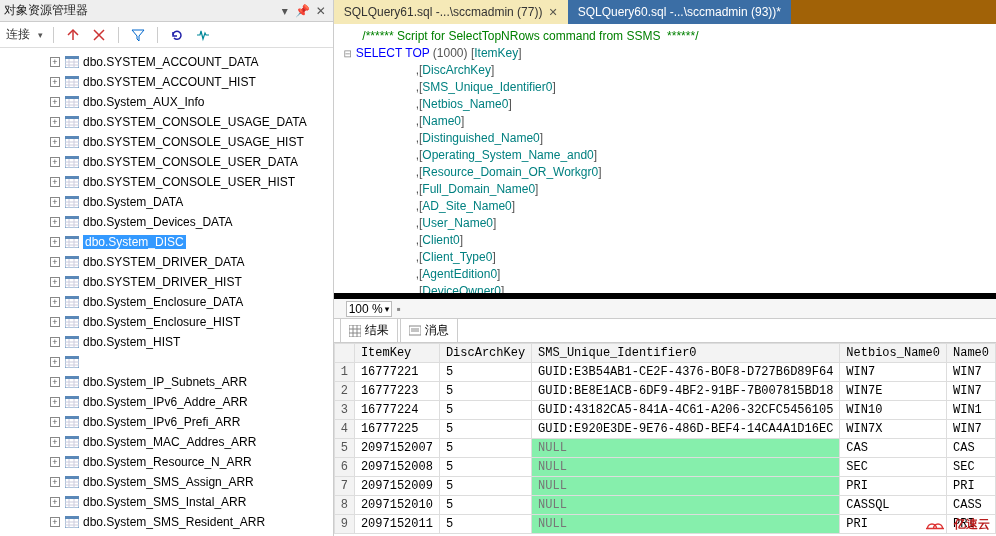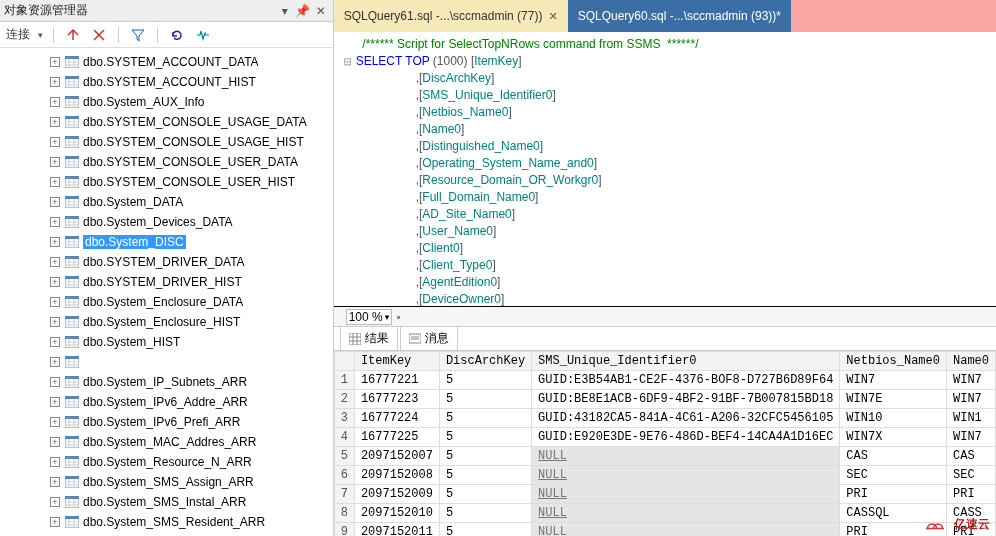--- a/index.html
+++ b/index.html
@@ -13,44 +13,44 @@
 .toolbar .label { color: #333; }
 .toolbar .sep { width: 1px; height: 16px; background: #ccc; margin: 0 2px; }
 .toolbar .tb-btn { display: flex; align-items: center; justify-content: center; width: 18px; height: 18px; color: #444; cursor: pointer; }
 .tree-wrap { flex: 1; overflow: auto; padding: 4px 0 4px 0; }
 .tree-node { display: flex; align-items: center; height: 20px; padding-left: 50px; white-space: nowrap; cursor: pointer; gap: 4px; }
 .tree-node .expander { width: 10px; height: 10px; border: 1px solid #888; display: flex; align-items: center; justify-content: center; font-size: 9px; line-height: 1; color: #555; margin-right: 1px; }
 .tree-node .tbl-icon { width: 14px; height: 12px; display: inline-block; }
 .tree-node .label { color: #000; }
 .tree-node.selected .label { background: #3399ff; color: #fff; padding: 0 2px; }
 .right-panel { flex: 1; display: flex; flex-direction: column; background: #fff; }
-.tabs { display: flex; height: 32px; background: #fca5a5; align-items: stretch; }
+.tabs { display: flex; height: 24px; background: #a16207; align-items: stretch; }
 .tab { display: flex; align-items: center; padding: 0 10px; color: #fff; background: #3b6ea5; gap: 6px; cursor: pointer; white-space: nowrap; font-size: 12px; }
 .tab.active { background: #f5e9b7; color: #333; }
 .tab .close { font-size: 11px; opacity: 0.8; }
-.editor { flex: 0 0 275px; overflow: auto; padding: 4px 12px 4px 22px; font-family: Consolas, "Courier New", monospace; font-size: 13px; line-height: 17px; white-space: pre; position: relative; border-bottom: 1px solid #000000; }
+.editor { flex: 0 0 275px; overflow: auto; padding: 4px 12px 4px 22px; font-family: Consolas, "Courier New", monospace; font-size: 13px; line-height: 17px; white-space: pre; position: relative; border-bottom: 6px solid #000000; }
 .line { display: flex; }
 .gutter { width: 16px; margin-left: -16px; color: #888; font-size: 10px; display: flex; align-items: center; justify-content: center; }
 .cm-comment { color: #008000; }
 .cm-keyword { color: #0000ff; }
 .cm-number, .cm-paren { color: #555; }
 .cm-ident { color: #008080; }
 .cm-bracket { color: #555; }
 .editor .indent2 { padding-left: 60px; }
 .zoom-bar { height: 20px; display: flex; align-items: center; border-bottom: 1px solid #ccc; background: #f6f6f6; padding: 0 4px; gap: 4px; font-size: 11px; }
 .zoom-bar .dd { border: 1px solid #bbb; background: #fff; padding: 0 2px; display: flex; align-items: center; gap: 2px; margin-left: 8px; }
 .results-tabs { height: 24px; display: flex; align-items: flex-end; border-bottom: 1px solid #ccc; padding: 0 6px; gap: 2px; }
 .rtab { display: flex; align-items: center; gap: 4px; padding: 3px 8px; border: 1px solid #ccc; border-bottom: none; background: #fff; cursor: pointer; font-size: 12px; }
 .rtab .ric { width: 12px; height: 12px; }
 .grid-wrap { flex: 1; overflow: auto; }
 table.grid { border-collapse: collapse; width: 100%; font-size: 12px; }
 table.grid th, table.grid td { border: 1px solid #ddd; padding: 2px 6px; text-align: left; white-space: nowrap; font-family: "Courier New", Consolas, monospace; font-size: 12px; }
 table.grid th { background: #f3f3f3; font-weight: normal; }
 table.grid td.rownum, table.grid th.rownum { width: 26px; text-align: center; background: #f3f3f3; color: #555; }
-table.grid td.null { background: #e5e5e5; color: #777; text-decoration: underline; }
+table.grid td.null { background: #86efac; color: #777; }
 .watermark { position: fixed; right: 6px; bottom: 2px; display: flex; align-items: center; gap: 4px; color: #b91c1c; font-weight: bold; font-size: 16px; pointer-events: none; }
 .watermark .wmicon { width: 30px; height: 20px; }
 svg { display: block; }
 </style>
 </head>
 <body>
 <div class="app">
 
   <div class="left-panel">
     <div class="panel-header">

